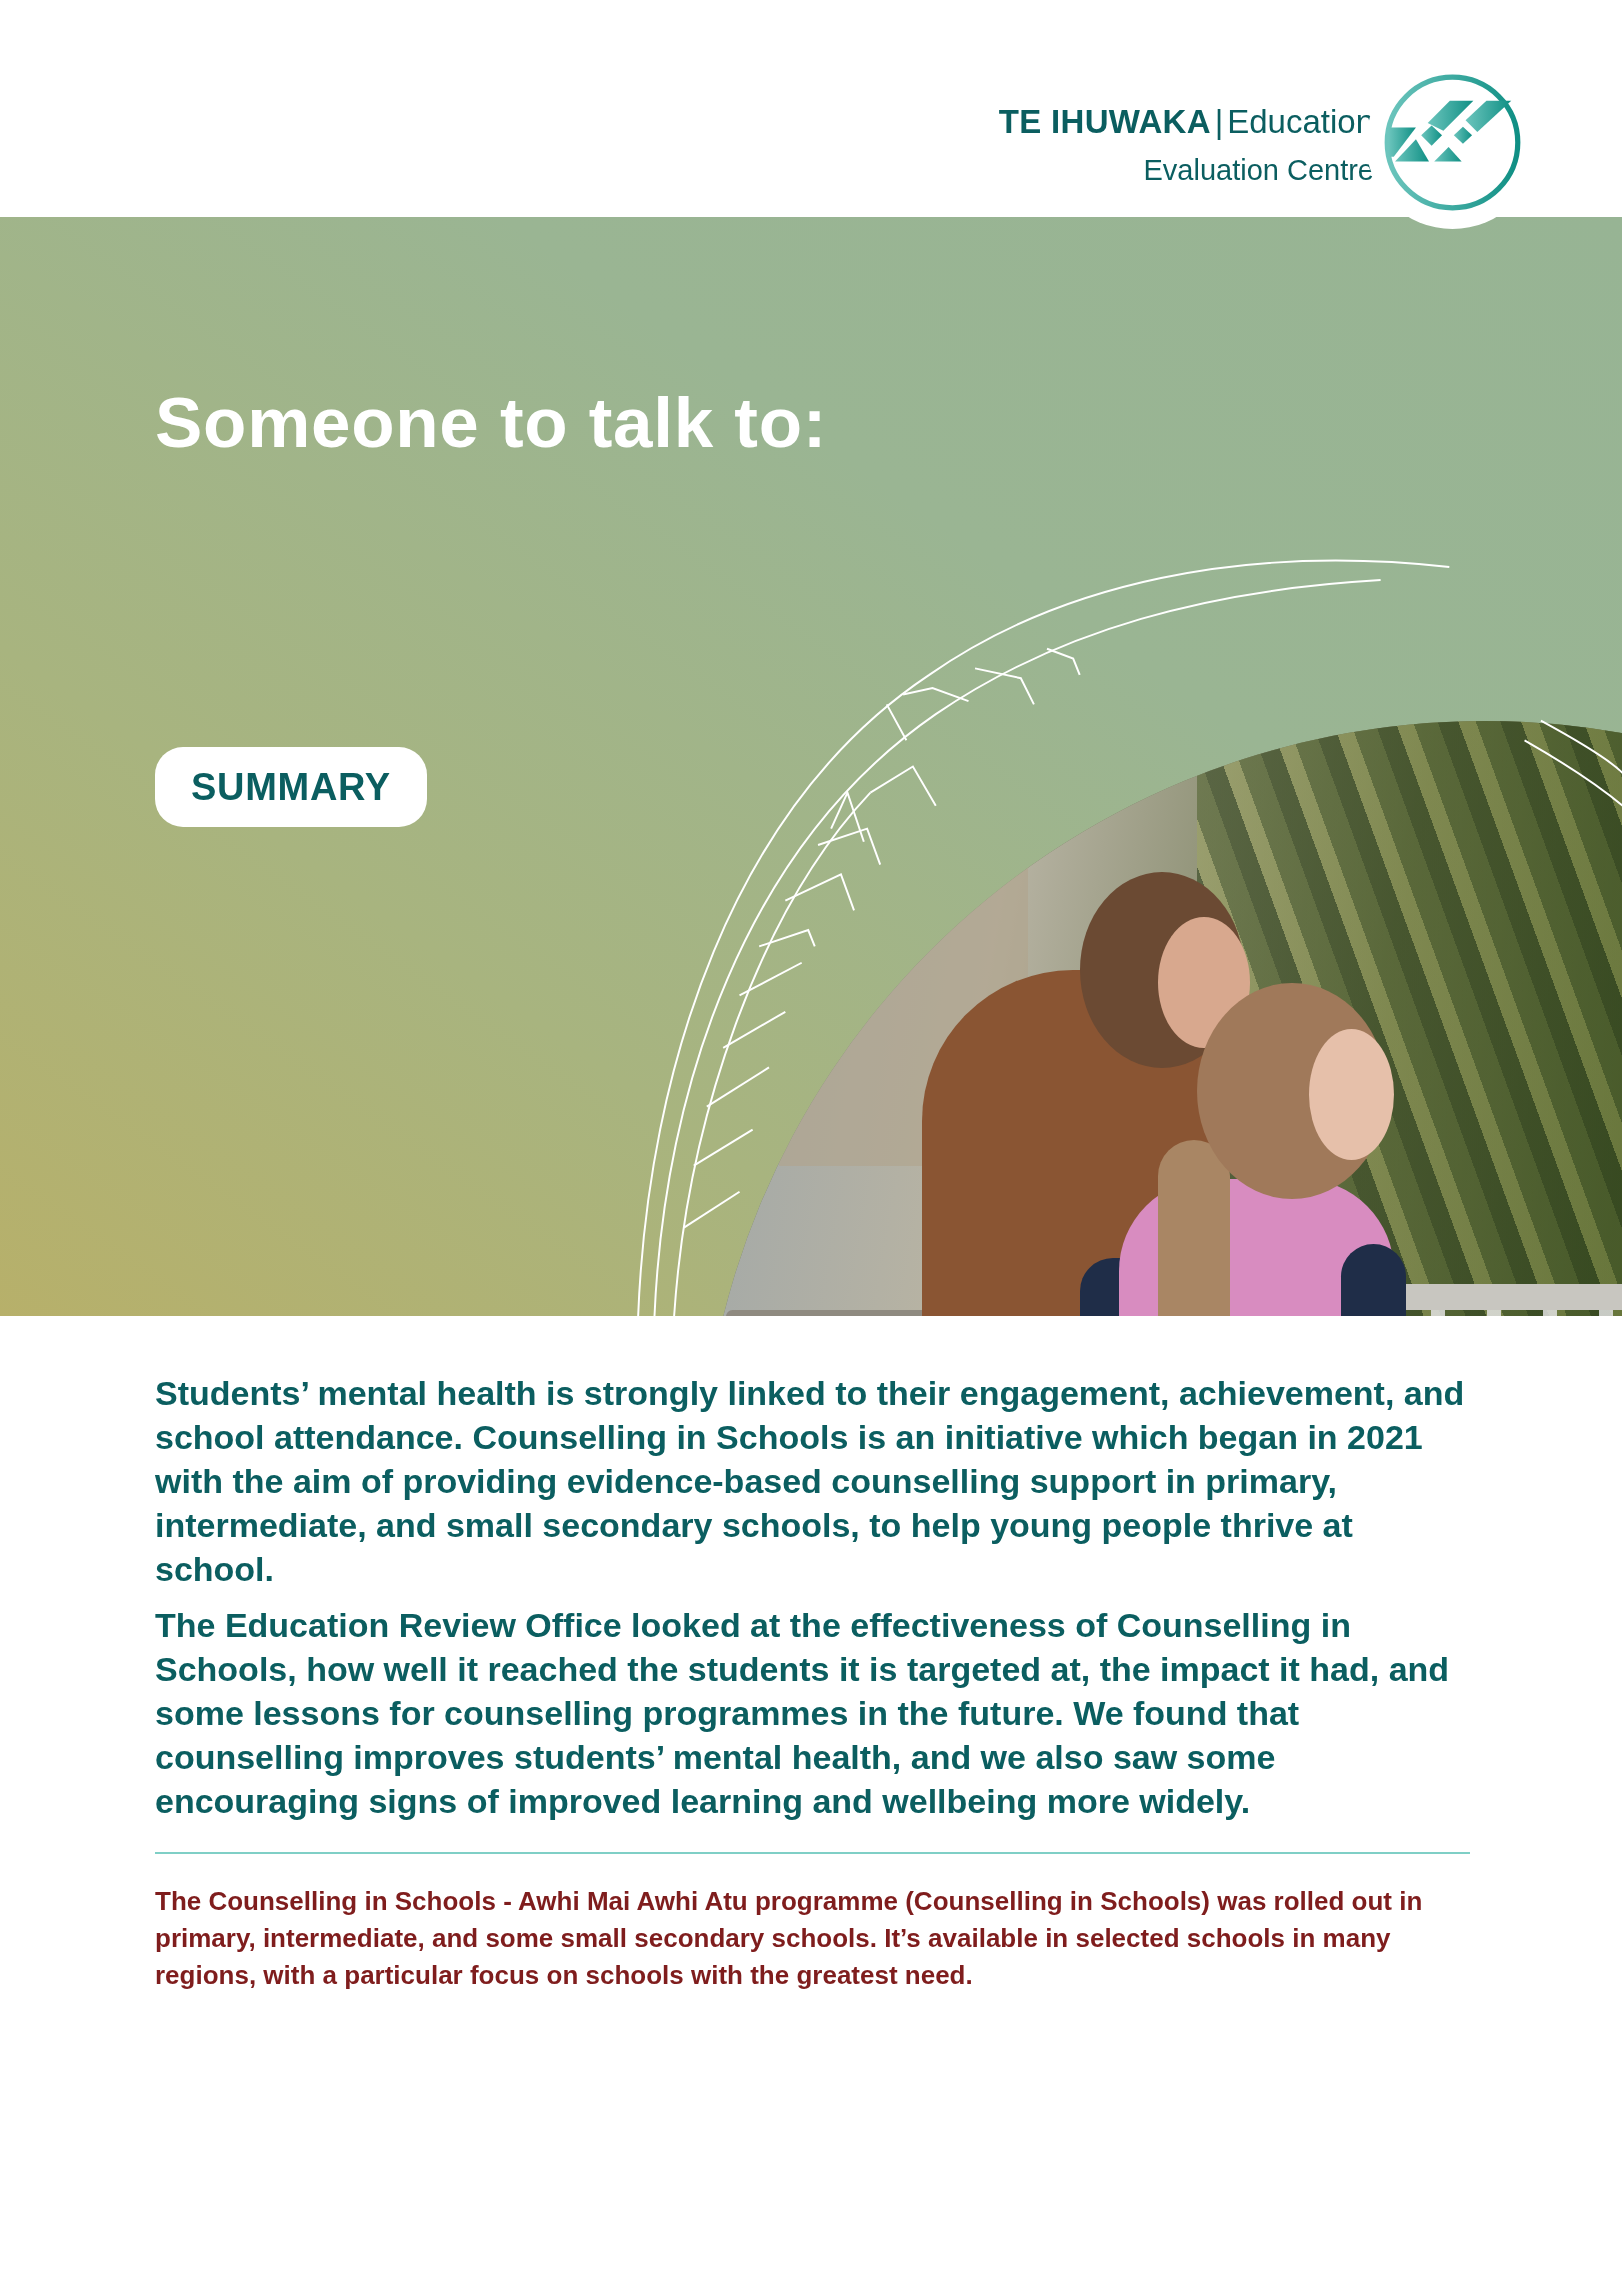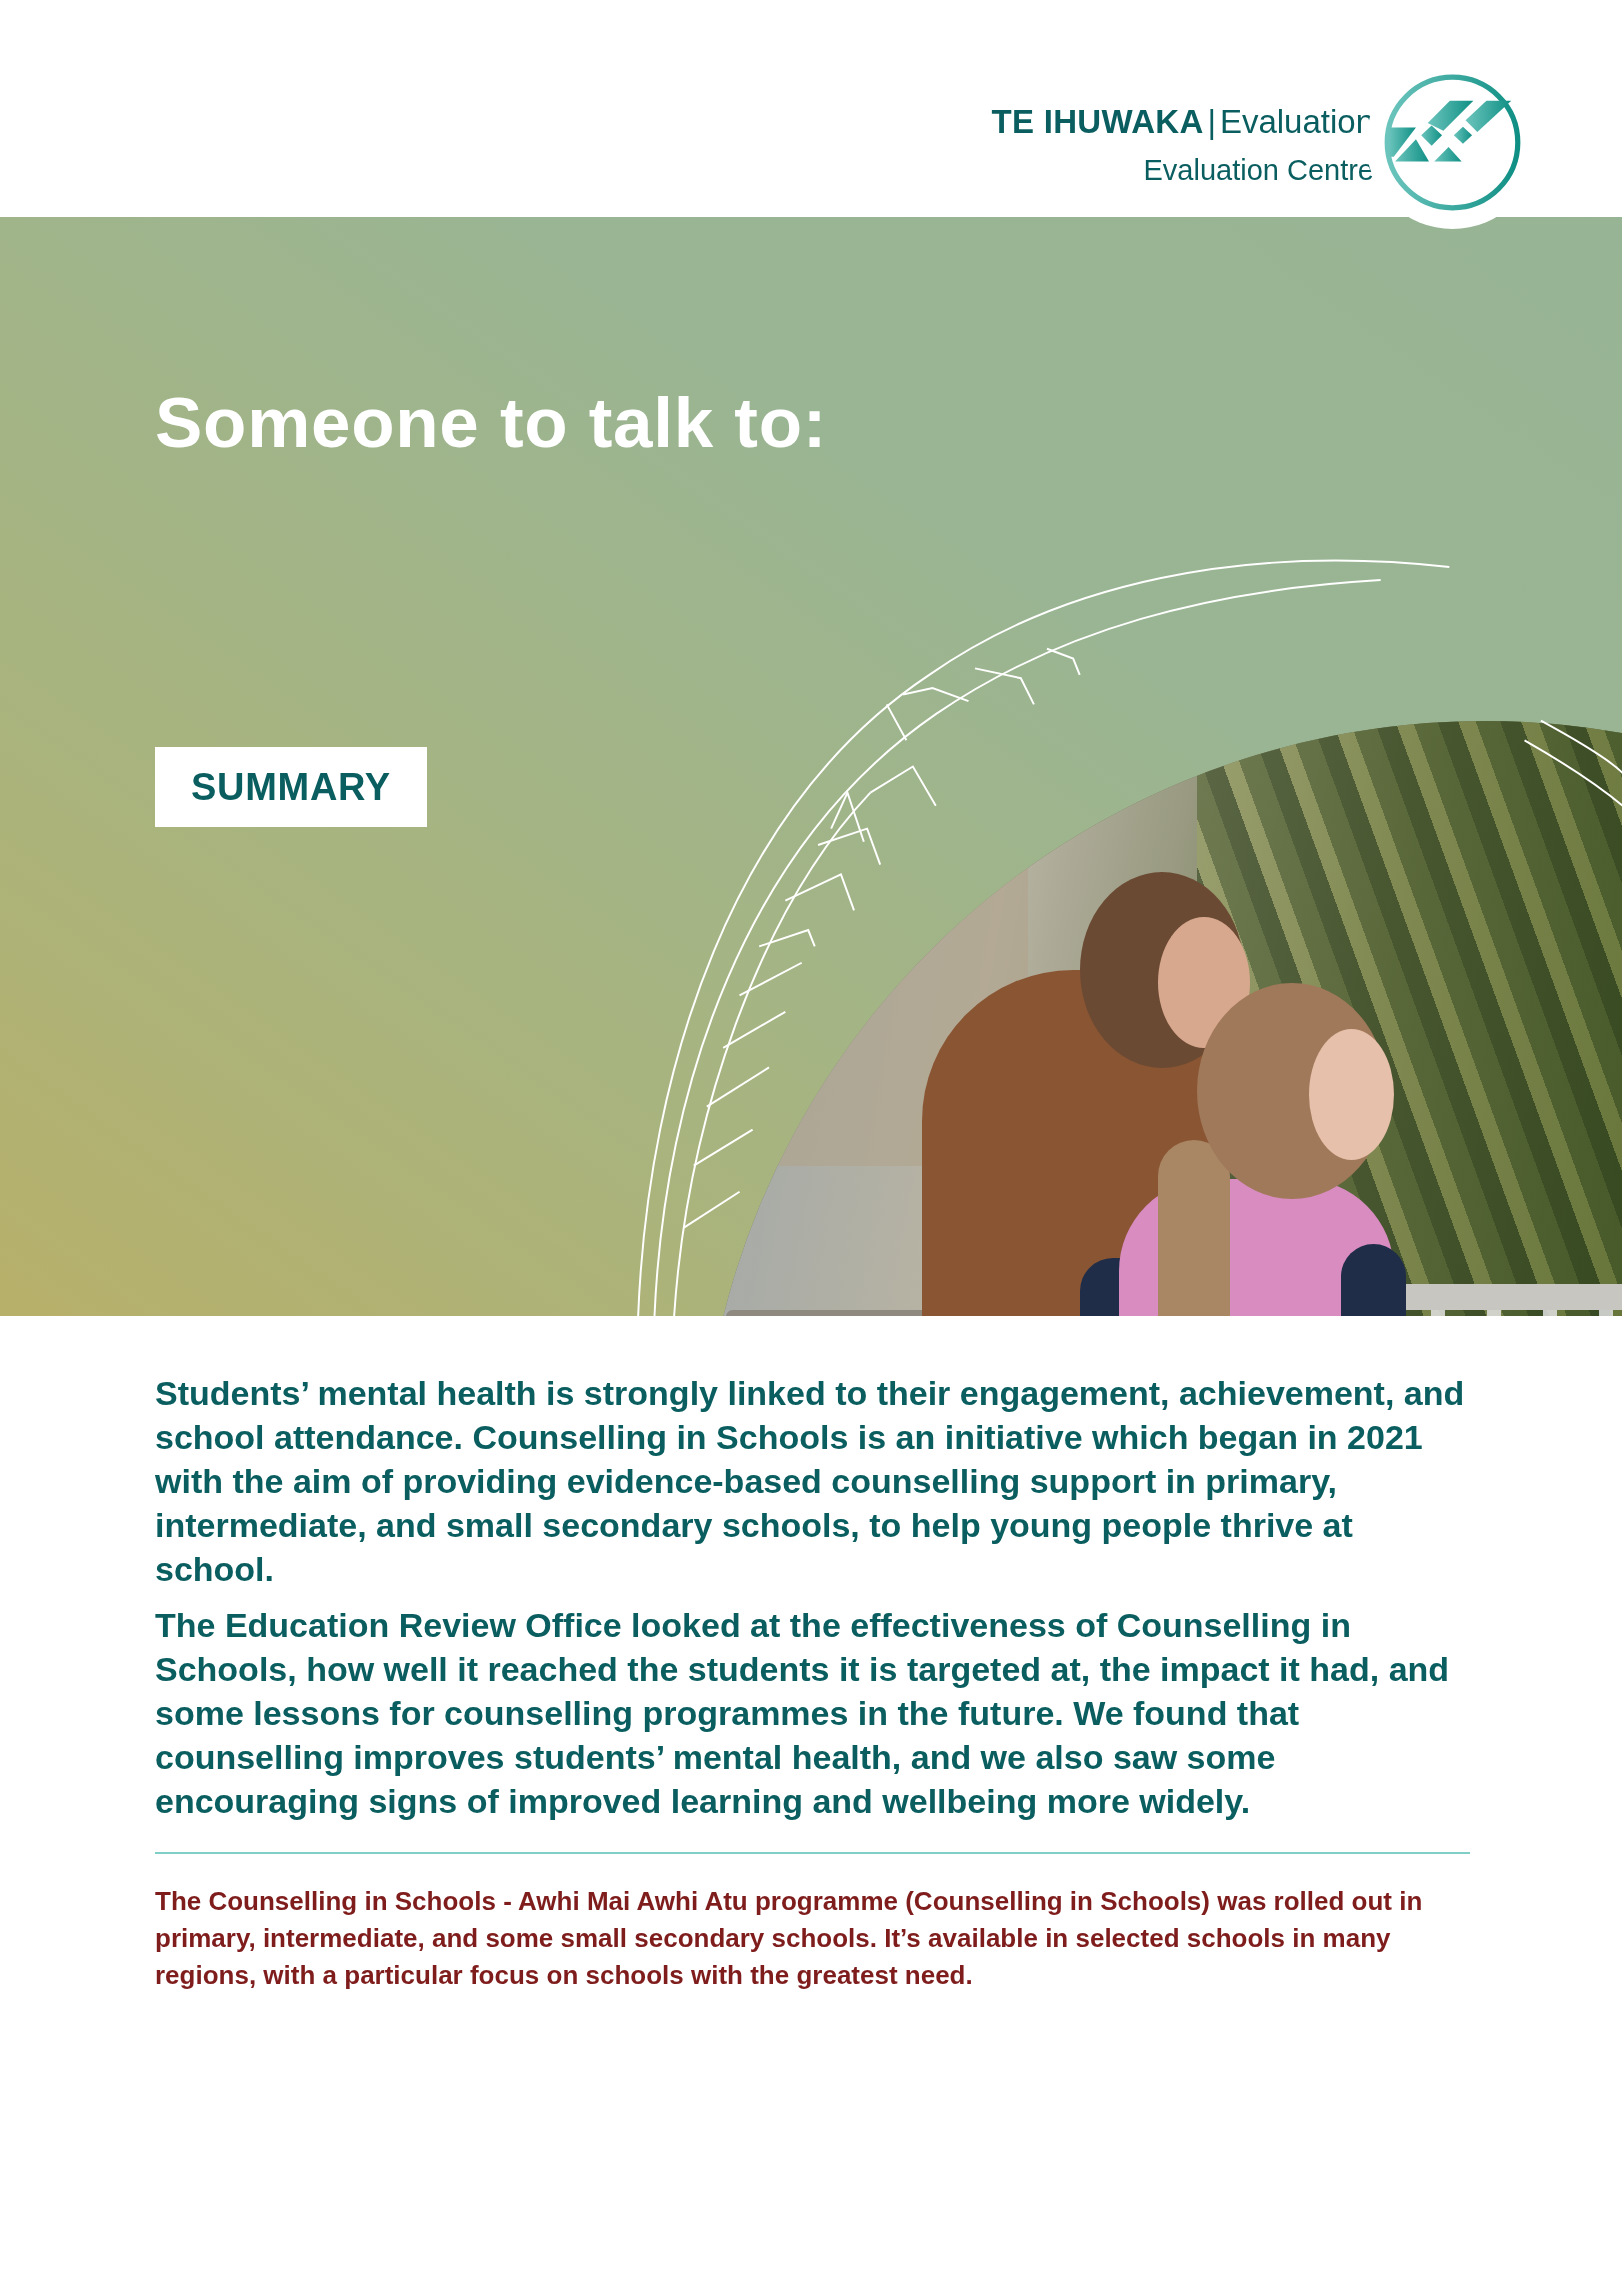--- a/index.html
+++ b/index.html
@@ -57,38 +57,38 @@
 
   .hero-title {
     position: absolute; left: 155px; top: 151px; color: #ffffff; margin: 0;
     font-size: 71px; line-height: 110px; font-weight: 400; letter-spacing: 0.7px;
   }
   .hero-title .t-bold { font-weight: 700; display: block; }
   .hero-title .t-light { display: block; }
   .summary-tag {
     position: absolute; left: 155px; top: 530px; width: 272px; height: 80px;
     background: #ffffff; color: #0b5e60; font-weight: 700; font-size: 38px;
-    display: flex; align-items: center; justify-content: center; letter-spacing: 0.7px;
+    display: flex; align-items: center; justify-content: center; letter-spacing: 0.7px; border-radius: 28px;
   }
 
   
   .content { position: absolute; left: 155px; top: 1371px; width: 1315px; font-weight: bold; }
   .lead {
     color: #0b5e60; font-size: 34px; line-height: 44px; margin: 0 0 11.8px 0;
   }
   .divider { height: 2px; background: #7fcfc6; margin: 29px 0 29px 0; border: 0; }
   .note { color: #7f1d1d; font-size: 26px; line-height: 37px; margin: 0; }
 </style>
 </head>
 <body>
 
 <div class="header">
   <div class="brand">
     <div class="brand-line1">
-      <span class="brand-strong">TE IHUWAKA</span><span class="brand-sep">|</span><span>Evaluation</span>
+      <span class="brand-strong">TE IHUWAKA</span><span class="brand-sep">|</span><span>Education</span>
     </div>
     <div class="brand-line2">Evaluation Centre</div>
   </div>
 </div>
 
 <div class="logo-badge">
   <svg width="141" height="141" viewBox="0 0 216 216">
     <defs>
       <linearGradient id="lg" x1="0" y1="0" x2="1" y2="0">
         <stop offset="0" stop-color="#6cc5bd"></stop>

